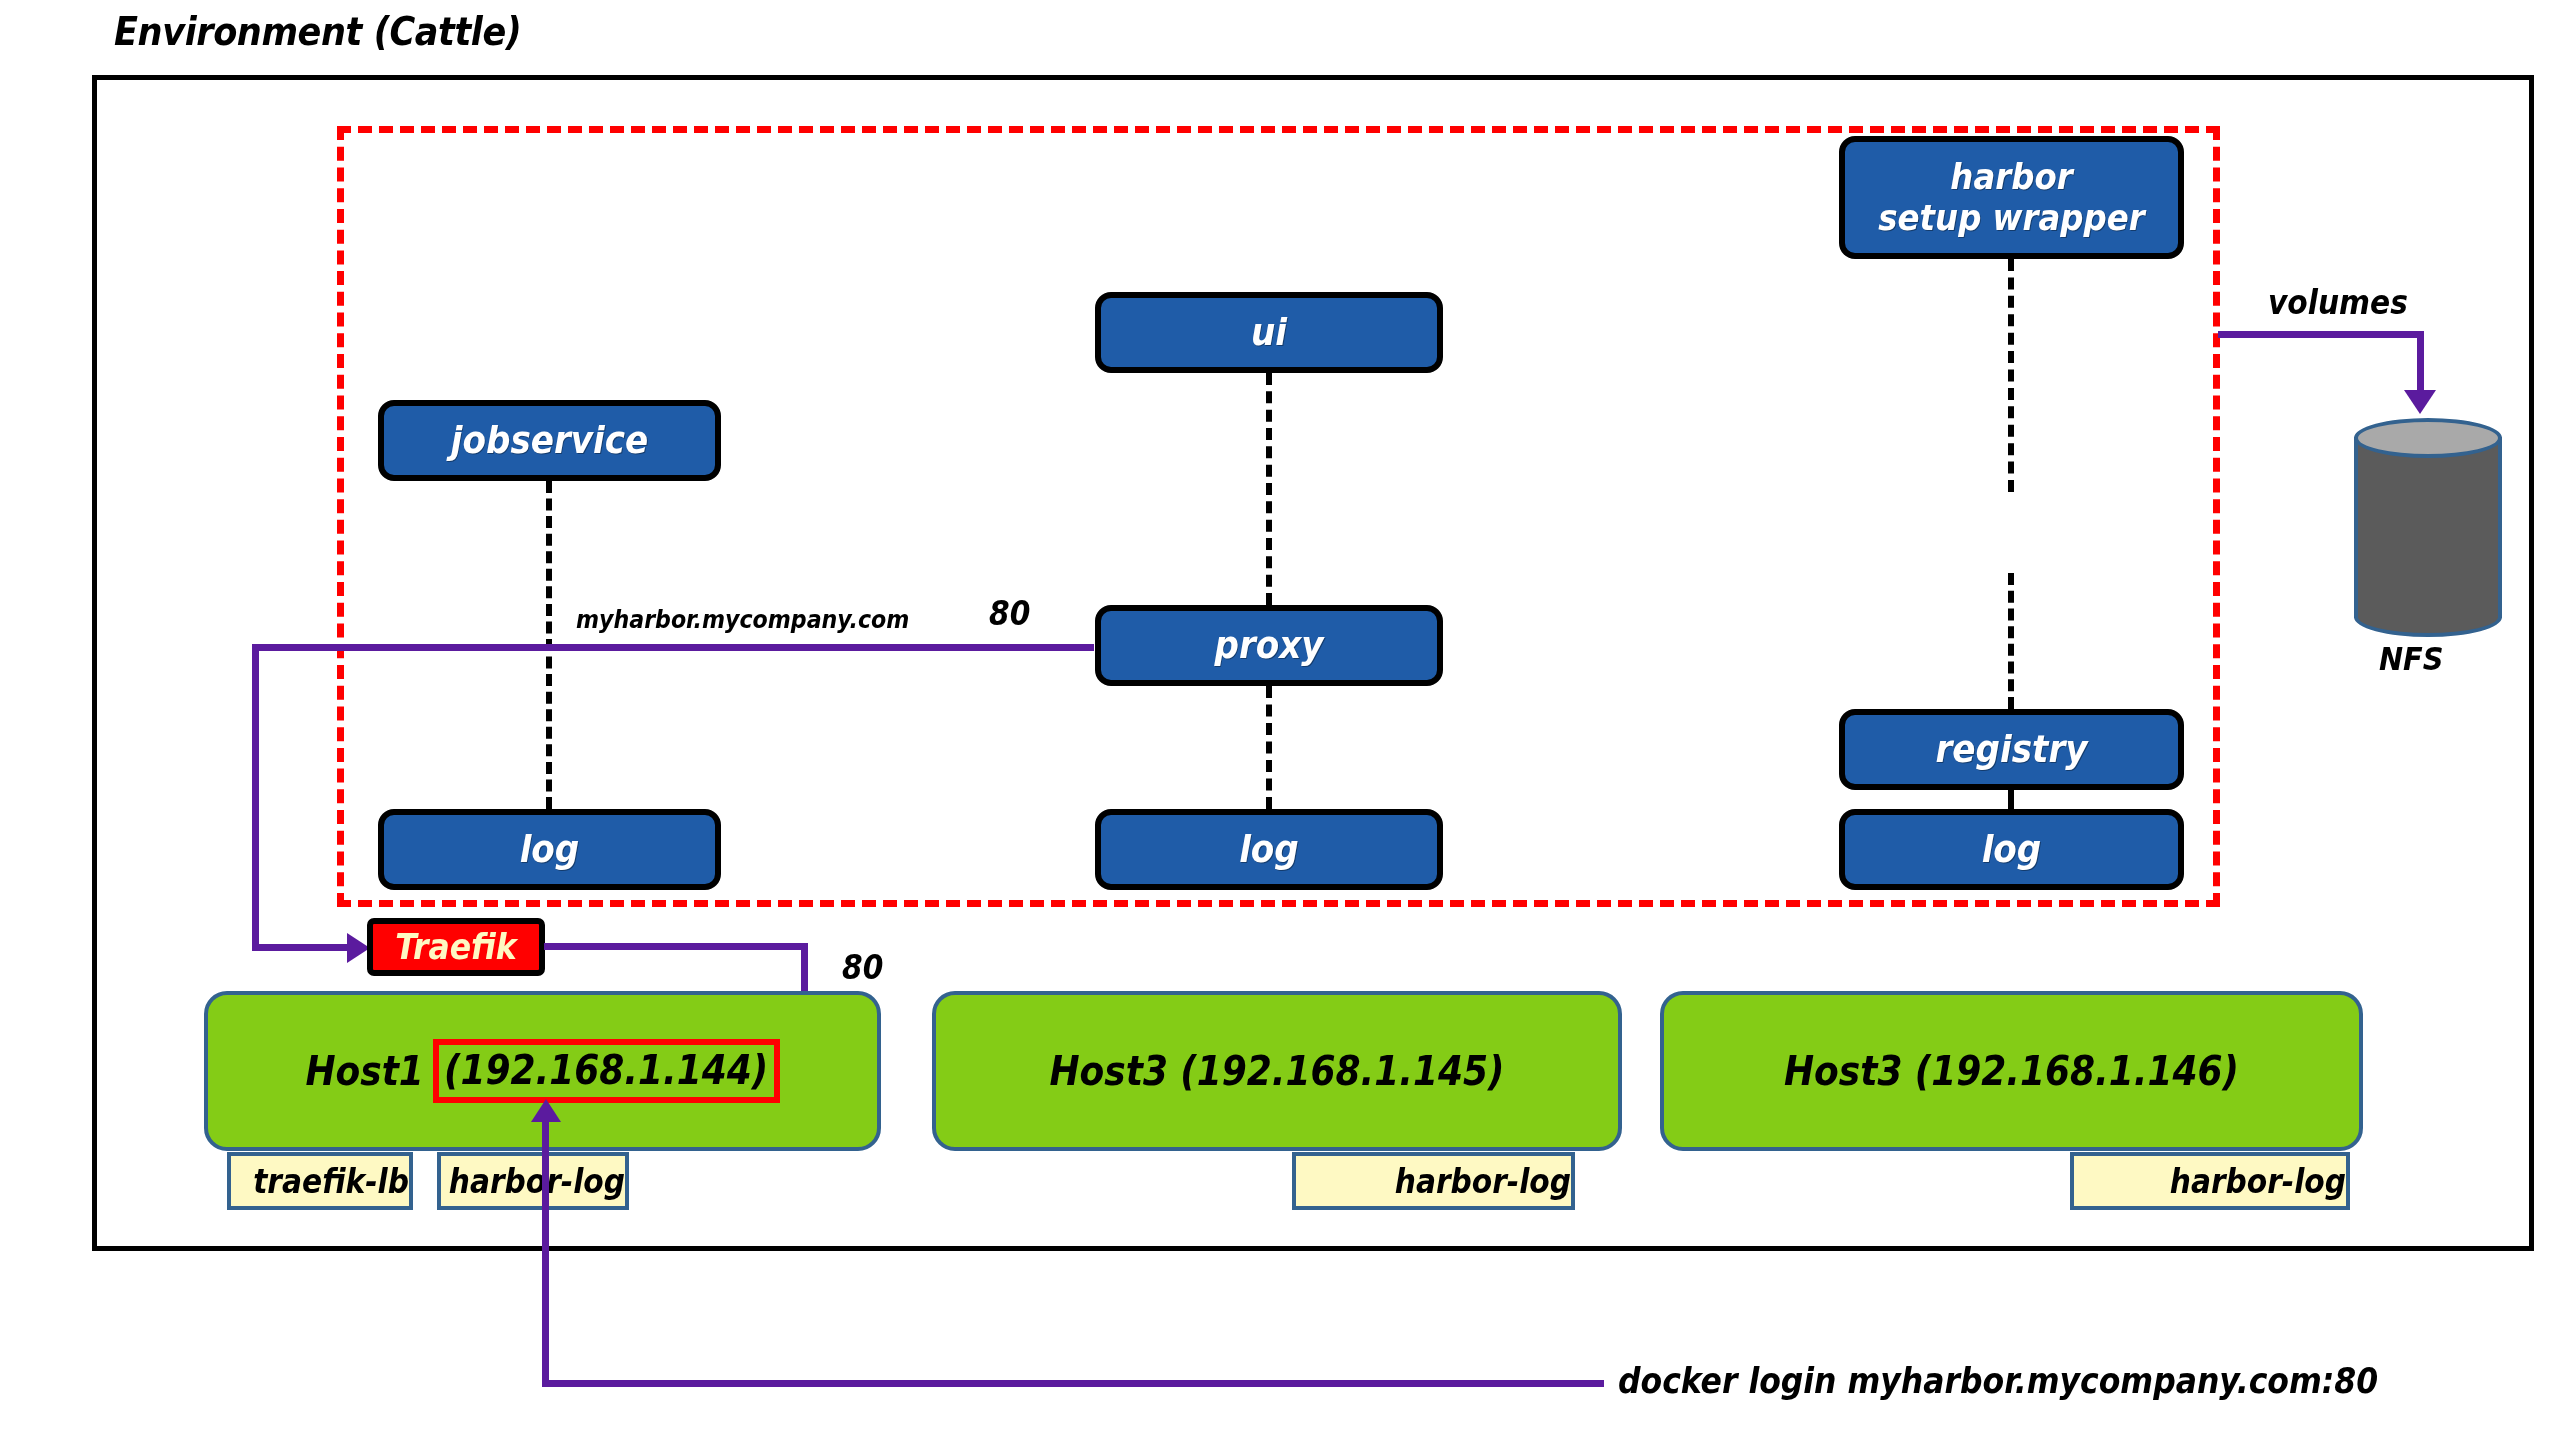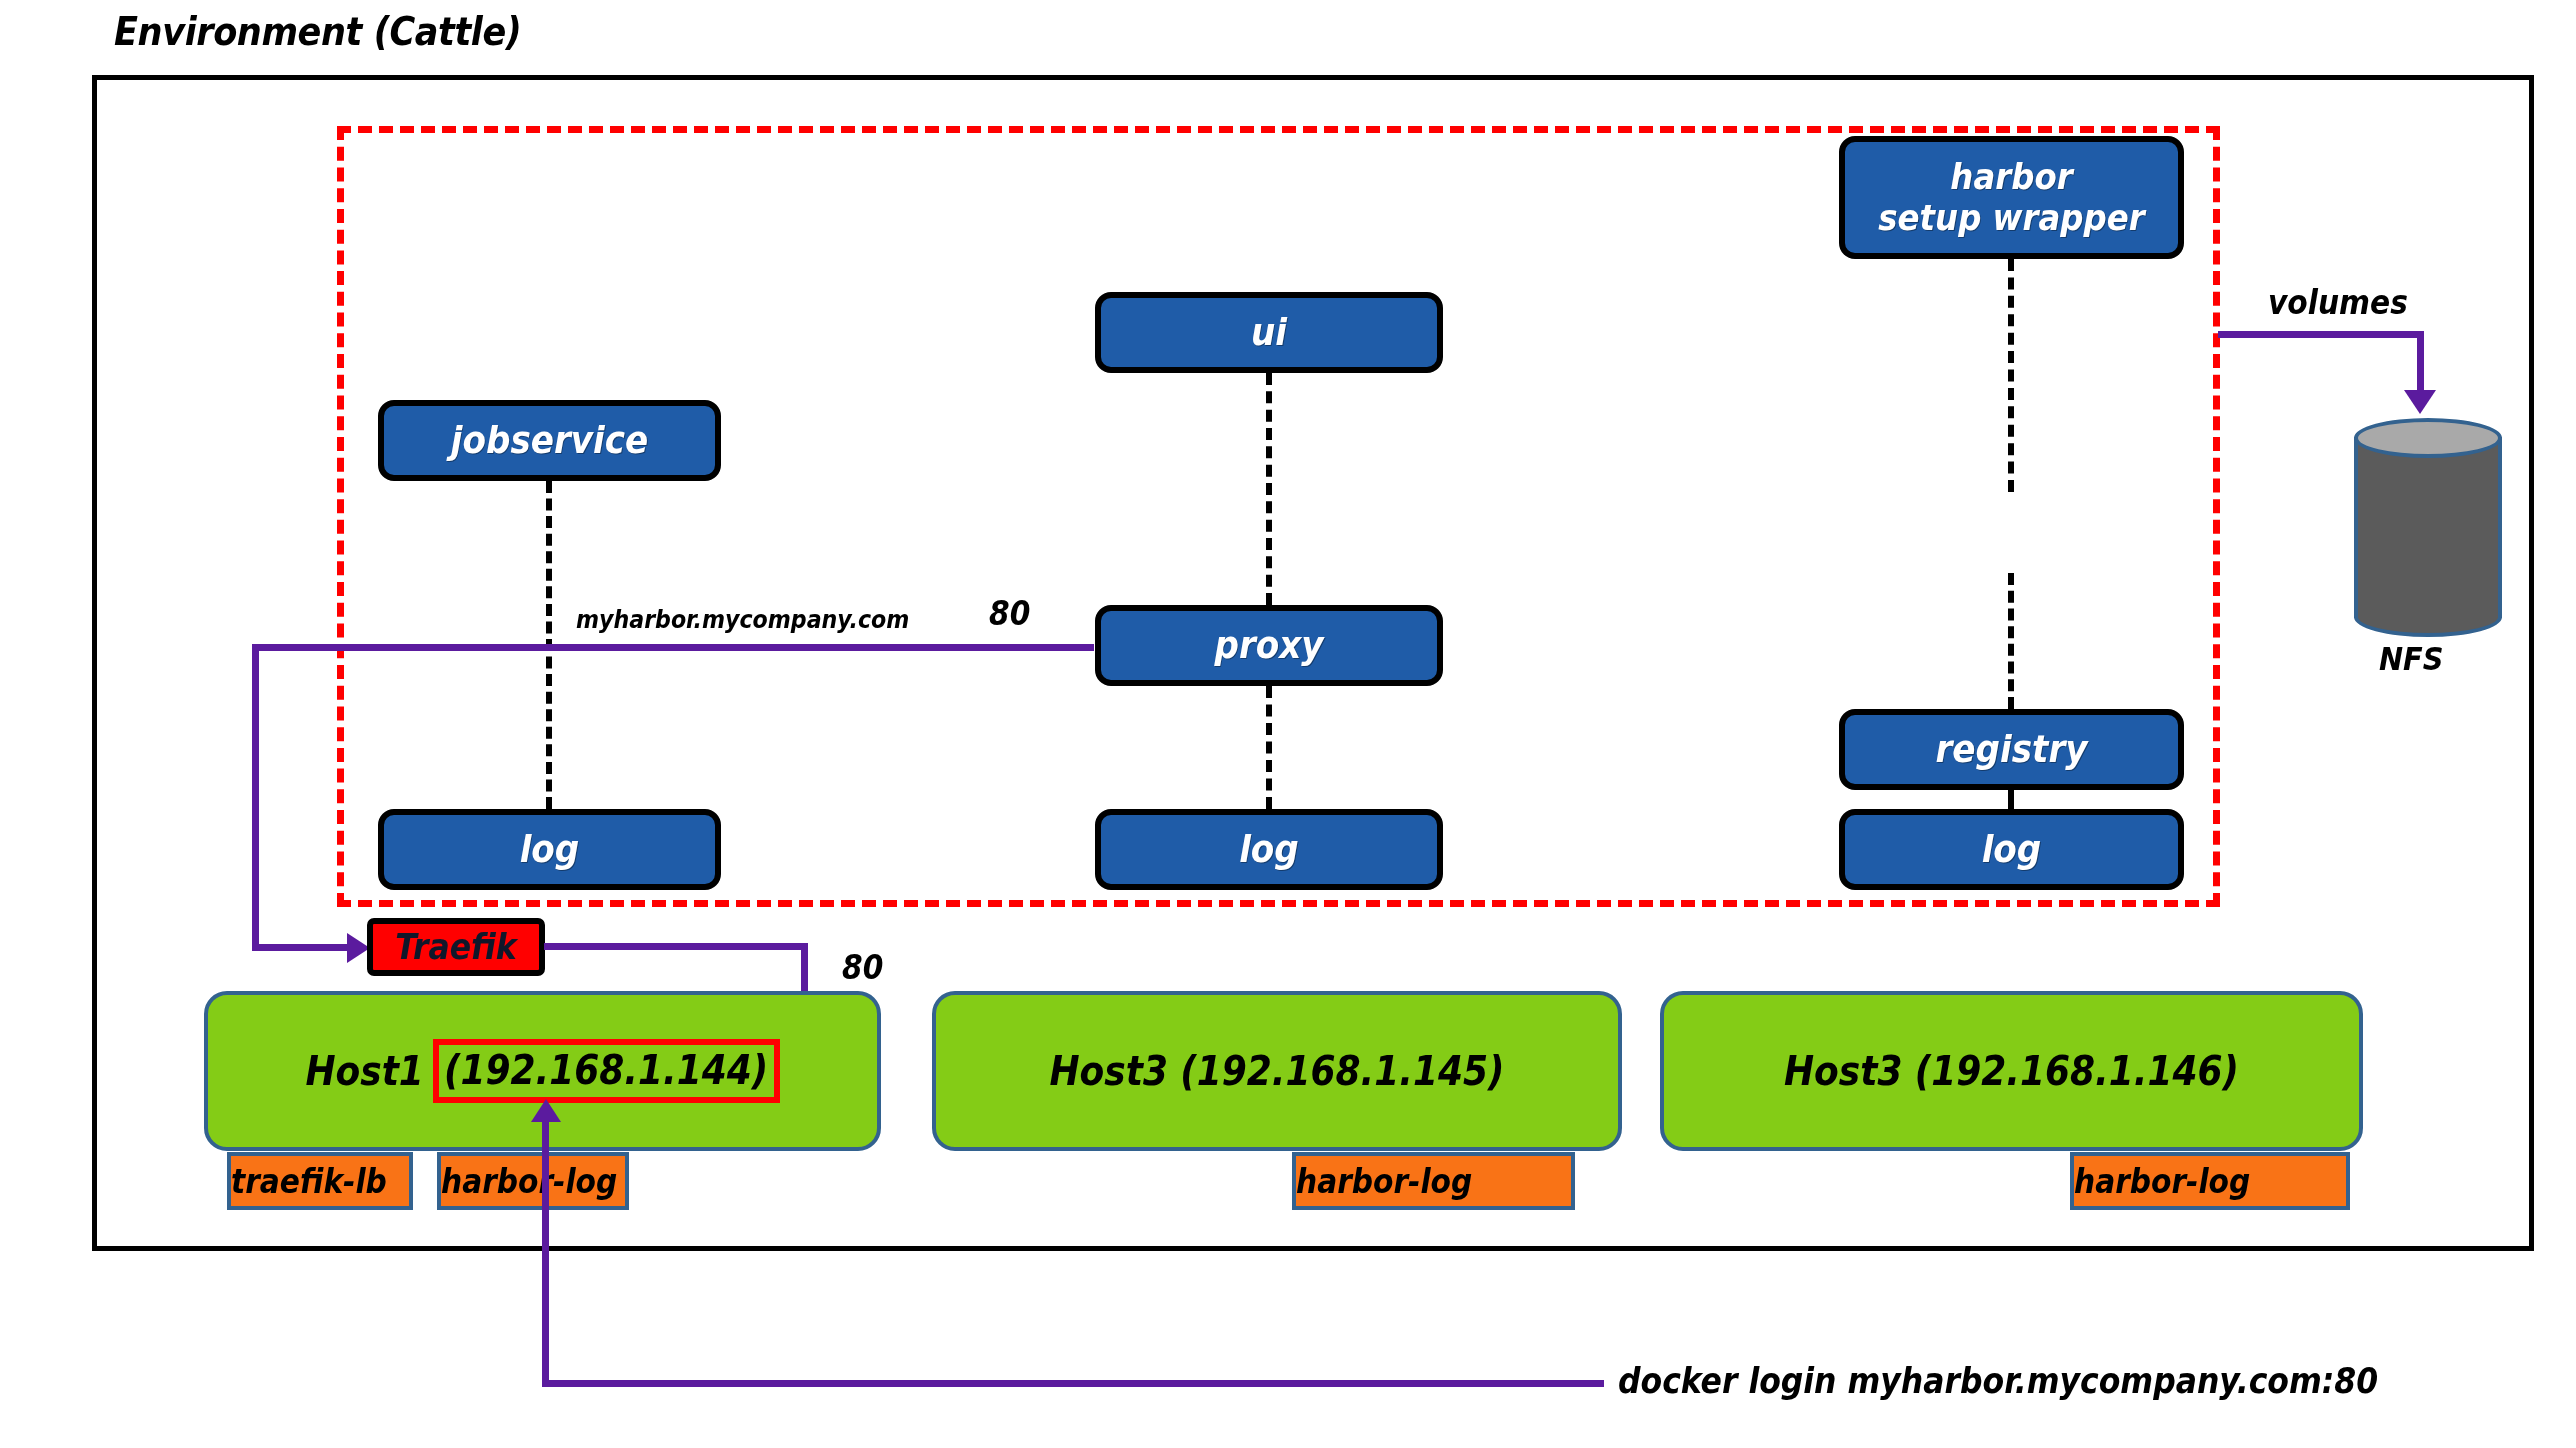--- a/index.html
+++ b/index.html
@@ -41,21 +41,21 @@
     text-shadow:0.9px 0.9px 0 rgba(0,0,0,.35);
   }
   .svc.two-line{font-size:36px;}
 
   
   .traefik{
     background:#FF0000;
     border:6.2px solid #000000;
     border-radius:7px;
     display:flex; align-items:center; justify-content:center;
-    color:#0f172a; font-weight:bold; font-style:italic;
+    color:#fef9c3; font-weight:bold; font-style:italic;
     font-size:35px;
   }
 
   
   .host{
     background:#84cc16;
     border:4.4px solid #33628F;
     border-radius:23px;
     display:flex; align-items:center; justify-content:center;
     color:#000000; font-weight:bold; font-style:italic;
@@ -63,23 +63,23 @@
   }
   .host .ip-box{
     border:6.2px solid #FF0000;
     padding:1.8px 5.3px 3.5px 5.3px;
     margin-left:8.8px;
     display:inline-block;
   }
 
   
   .chip{
-    background:#f97316;
+    background:#fef9c3;
     border:4.4px solid #33628F;
-    display:flex; align-items:center; justify-content:flex-start;
+    display:flex; align-items:center; justify-content:flex-end;
     color:#000000; font-weight:bold; font-style:italic;
     font-size:33px; white-space:nowrap;
   }
 
   
   .note{
     color:#000; font-weight:bold; font-style:italic; white-space:nowrap;
   }
   .note.host-label{font-size:24.6px;}
   .note.port{font-size:33px;}

